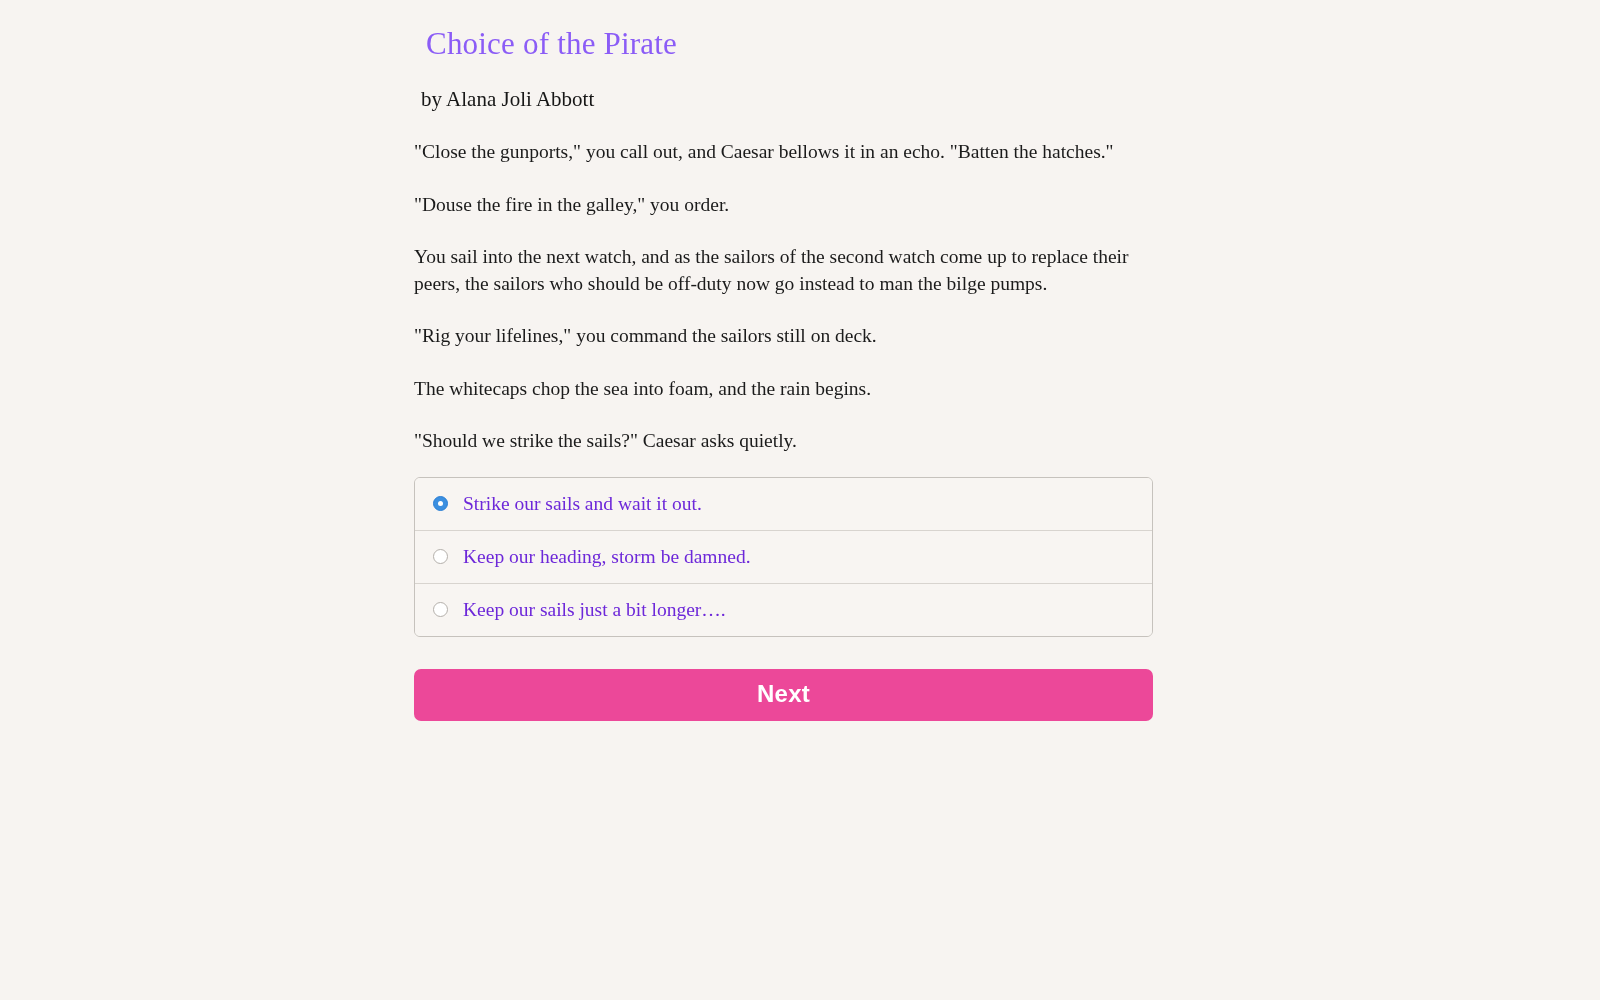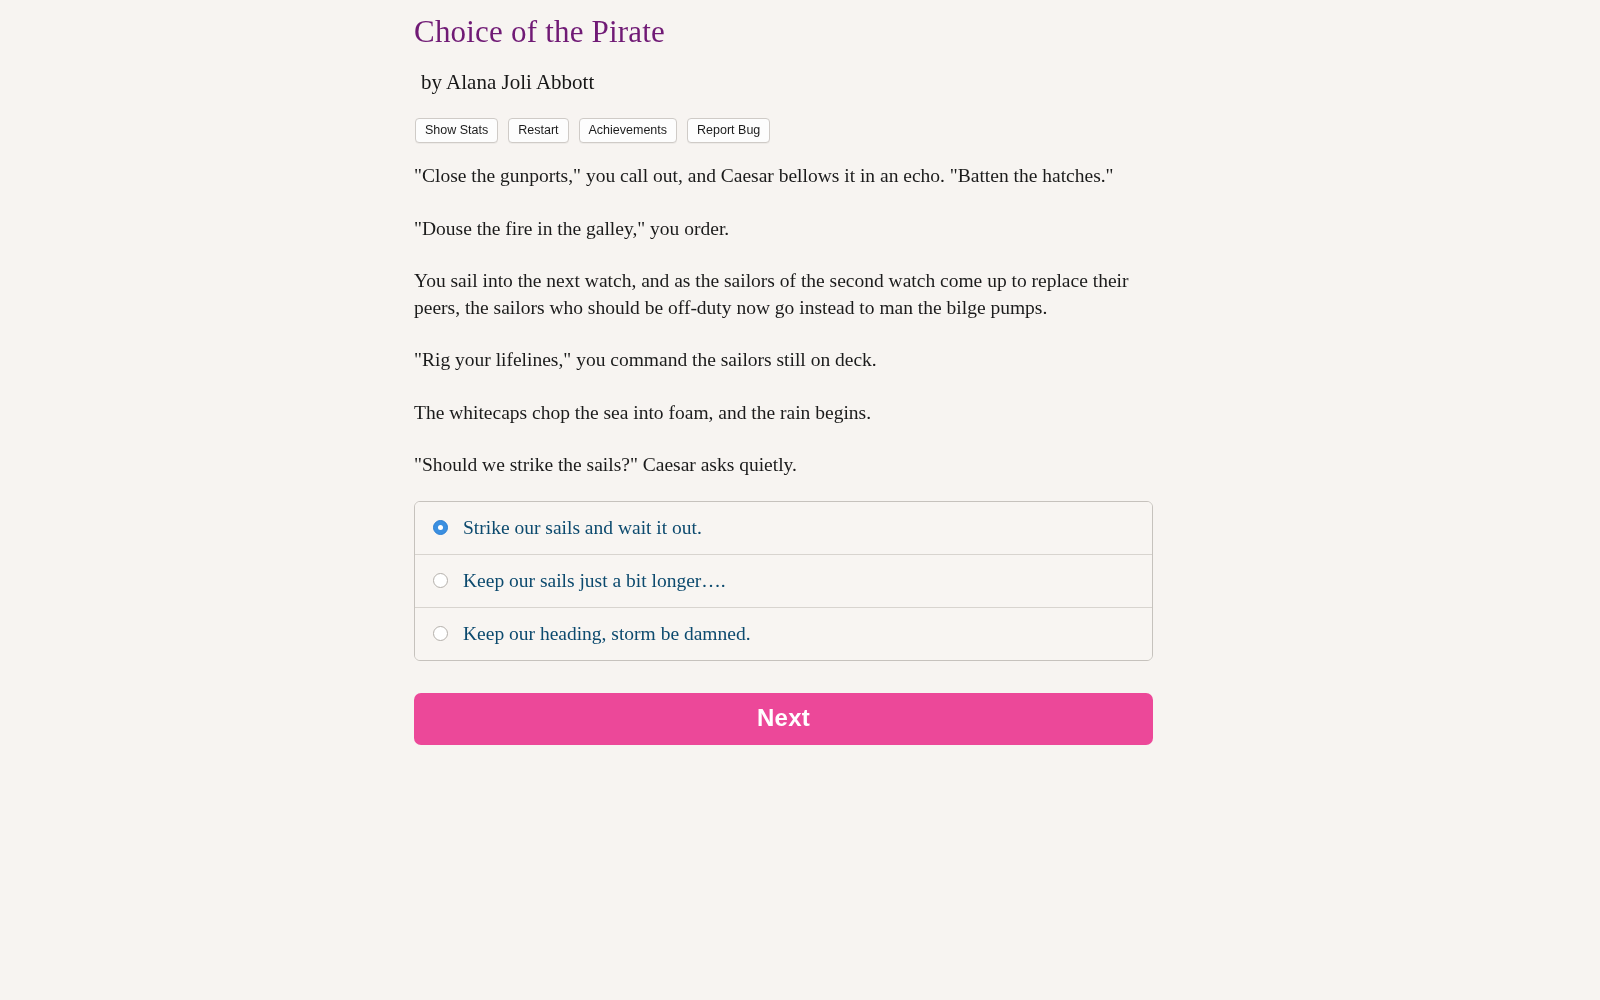--- a/index.html
+++ b/index.html
@@ -27,22 +27,22 @@
     left: 414px;
     top: 0;
     width: 741px;
   }
 
   .game-title {
     font-family: "Liberation Serif", serif;
     font-size: 31px;
     font-weight: normal;
     letter-spacing: 0.2px;
-    color: #701a75;
-    margin: 0;
+    color: #8b5cf6;
+    margin: 12px;
     padding: 14px 0 0 0;
     line-height: 36px;
   }
 
   .byline {
     font-family: "Liberation Serif", serif;
     font-size: 21px;
     color: #171717;
     margin: 7px;
     padding: 12px 0 0 0;
@@ -129,21 +129,21 @@
     margin-left: -2.5px;
     margin-top: -2.5px;
     border-radius: 50%;
     background: #ffffff;
   }
 
   .choice-label {
     font-family: "Liberation Serif", serif;
     font-size: 19.5px;
     line-height: 24px;
-    color: #0c4a6e;
+    color: #6d28d9;
   }
 
   .next-button {
     display: block;
     width: 739px;
     box-sizing: border-box;
     margin-top: 32px;
     padding: 11px 0 13px 0;
     background: #ec4899;
     color: #ffffff;
@@ -159,47 +159,41 @@
 </style>
 </head>
 <body>
 
 <div class="page">
   <div class="column">
 
     <h1 class="game-title">Choice of the Pirate</h1>
     <div class="byline">by Alana Joli Abbott</div>
 
-    <div class="toolbar">
-      <button class="tool-button">Show Stats</button>
-      <button class="tool-button">Restart</button>
-      <button class="tool-button">Achievements</button>
-      <button class="tool-button">Report Bug</button>
-    </div>
 
     <div class="story">
       <p>"Close the gunports," you call out, and Caesar bellows it in an echo. "Batten the hatches."</p>
       <p>"Douse the fire in the galley," you order.</p>
       <p>You sail into the next watch, and as the sailors of the second watch come up to replace their peers, the sailors who should be off-duty now go instead to man the bilge pumps.</p>
       <p>"Rig your lifelines," you command the sailors still on deck.</p>
       <p>The whitecaps chop the sea into foam, and the rain begins.</p>
       <p>"Should we strike the sails?" Caesar asks quietly.</p>
     </div>
 
     <div class="choices">
       <div class="choice-row">
         <span class="radio selected"></span>
         <span class="choice-label">Strike our sails and wait it out.</span>
       </div>
       <div class="choice-row">
         <span class="radio"></span>
-        <span class="choice-label">Keep our sails just a bit longer….</span>
+        <span class="choice-label">Keep our heading, storm be damned.</span>
       </div>
       <div class="choice-row">
         <span class="radio"></span>
-        <span class="choice-label">Keep our heading, storm be damned.</span>
+        <span class="choice-label">Keep our sails just a bit longer….</span>
       </div>
     </div>
 
     <button class="next-button">Next</button>
 
   </div>
 </div>
 
 </body></html>

